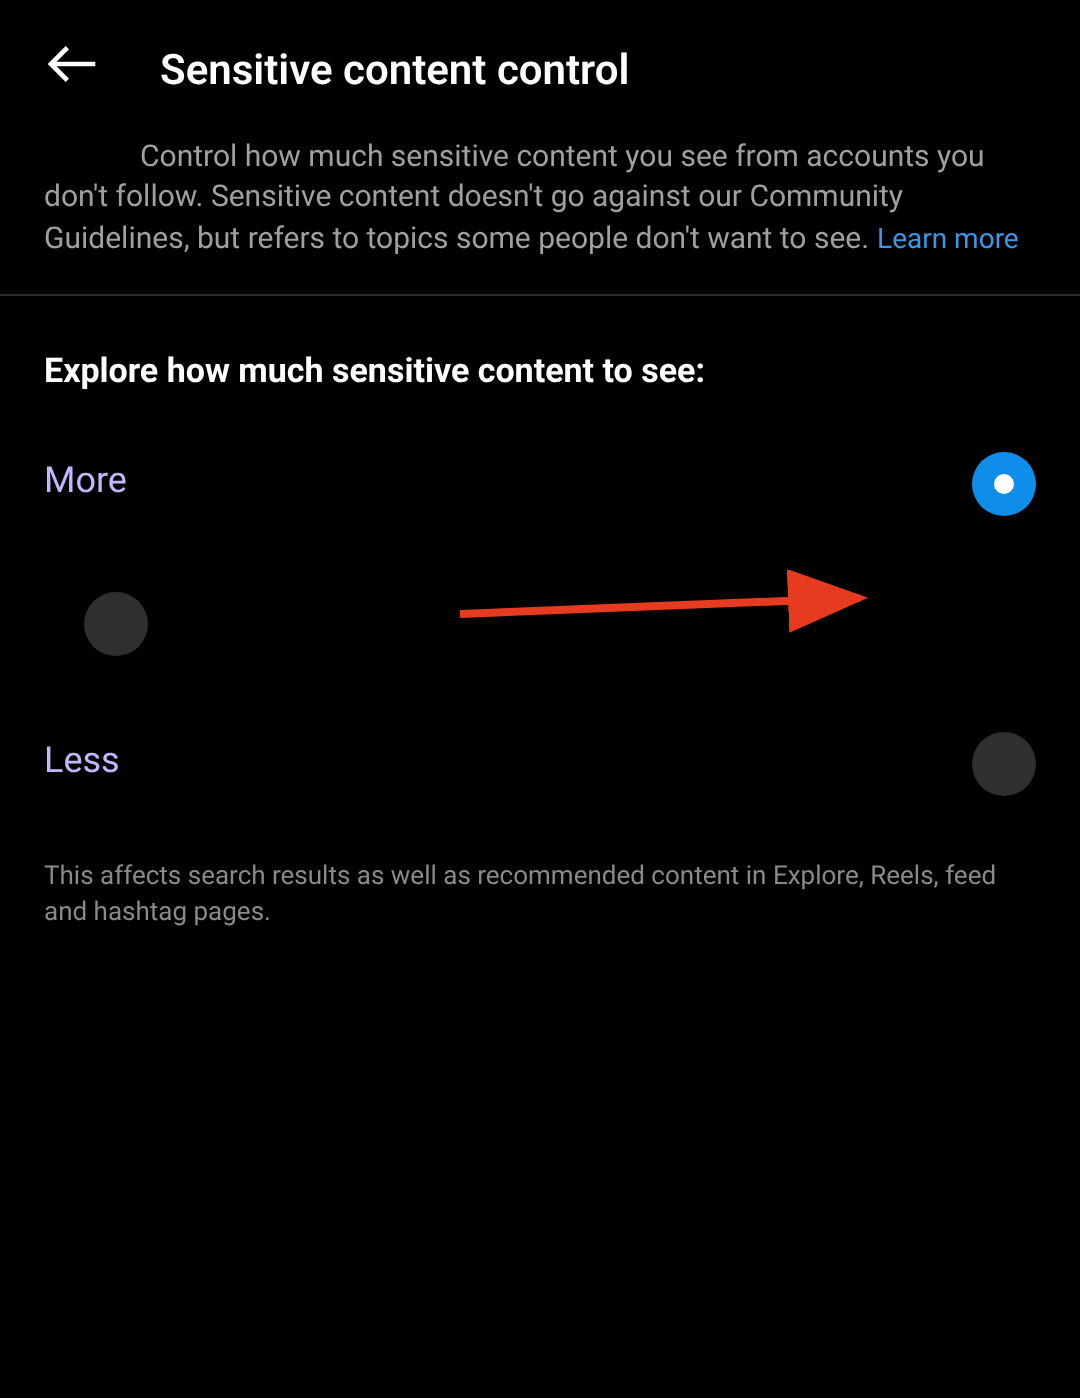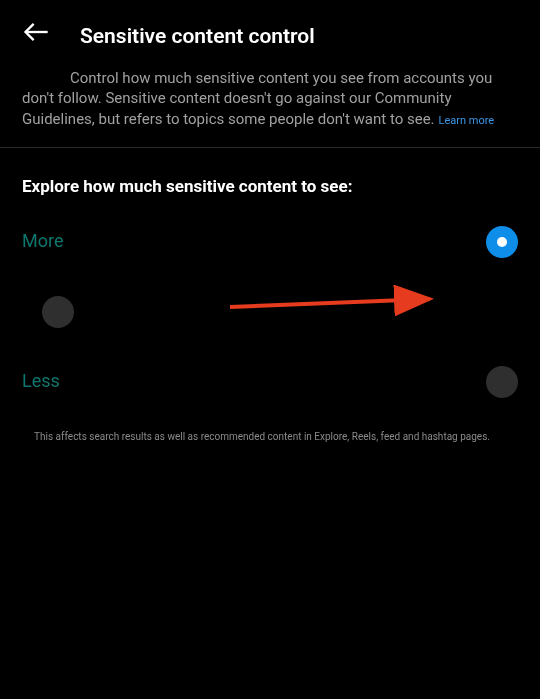--- a/index.html
+++ b/index.html
@@ -46,21 +46,21 @@
       padding: 0 22px 18px 22px;
     }
     .description {
       font-size: 15px;
       line-height: 1.35;
       color: #a0a0a0;
       margin-left: 48px;
     }
     .learn-more {
       color: #3a97e8;
-      font-size: 11px;
+      font-size: 14px;
       cursor: pointer;
       display: inline;
     }
     .divider {
       height: 1px;
       background: #2a2a2a;
       margin-bottom: 28px;
     }
     .section-heading {
       font-size: 17px;
@@ -76,21 +76,21 @@
       padding: 0 22px;
       margin-bottom: 38px;
       cursor: pointer;
     }
     .option-text {
       flex: 1;
     }
     .option-title {
       font-size: 18px;
       font-weight: 400;
-      color: #0f766e;
+      color: #c4b5fd;
       margin-bottom: 3px;
     }
     .option-desc {
       font-size: 15px;
       color: #909090;
     }
     .radio {
       width: 32px;
       height: 32px;
       border-radius: 50%;
@@ -105,23 +105,23 @@
       background: #0f8ee9;
     }
     .radio.selected::after {
       content: "";
       width: 10px;
       height: 10px;
       border-radius: 50%;
       background: #fff;
     }
     .footnote {
-      font-size: 10px;
+      font-size: 13px;
       color: #8a8a8a;
-      padding: 0 34px;
+      padding: 0 22px;
       line-height: 1.4;
       margin-top: -6px;
     }
     .arrow-annotation {
       position: absolute;
       top: 285px;
       left: 230px;
       width: 220px;
       height: 36px;
       pointer-events: none;

